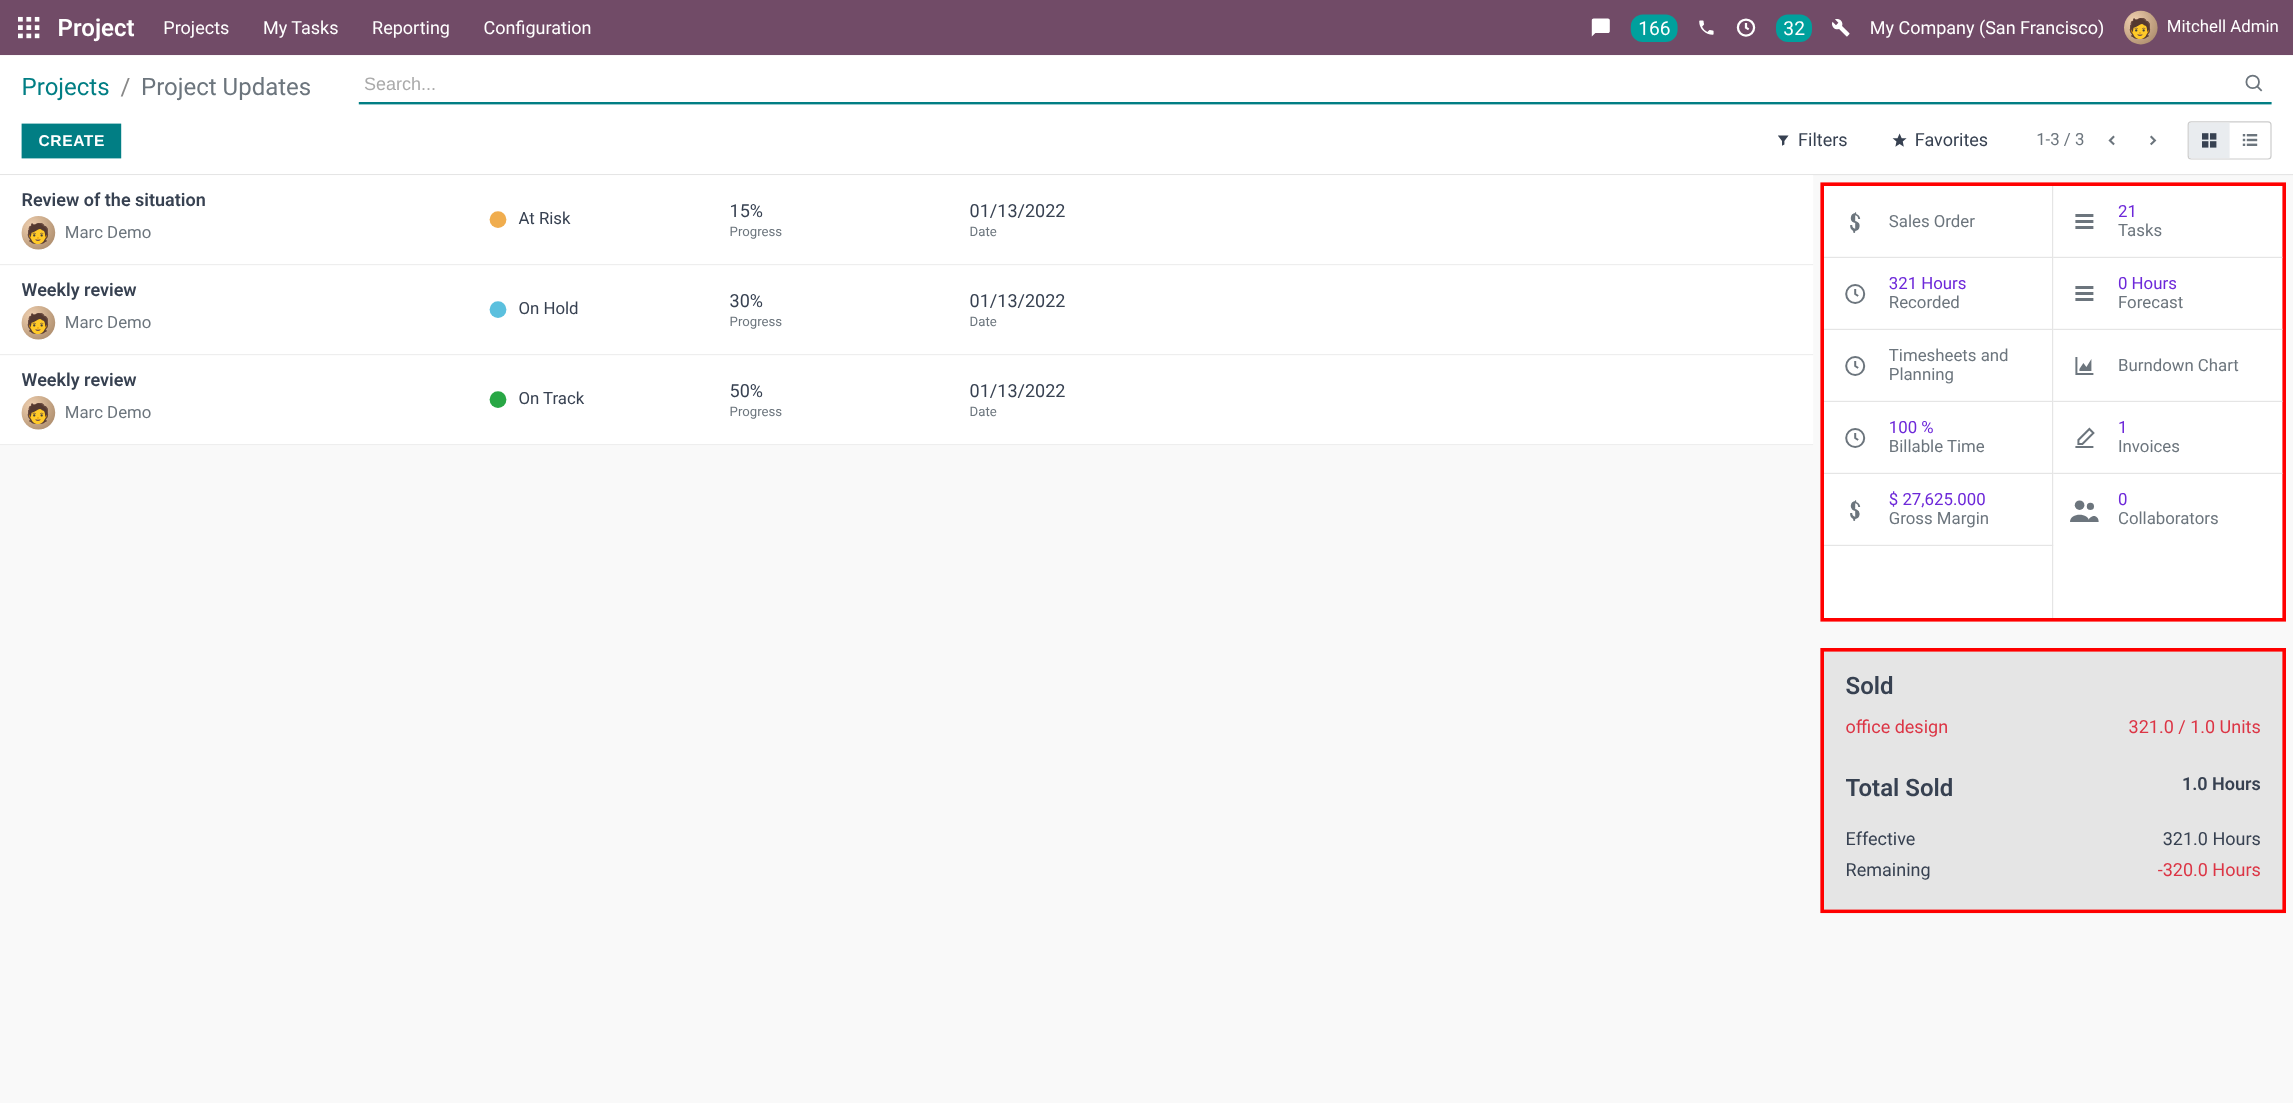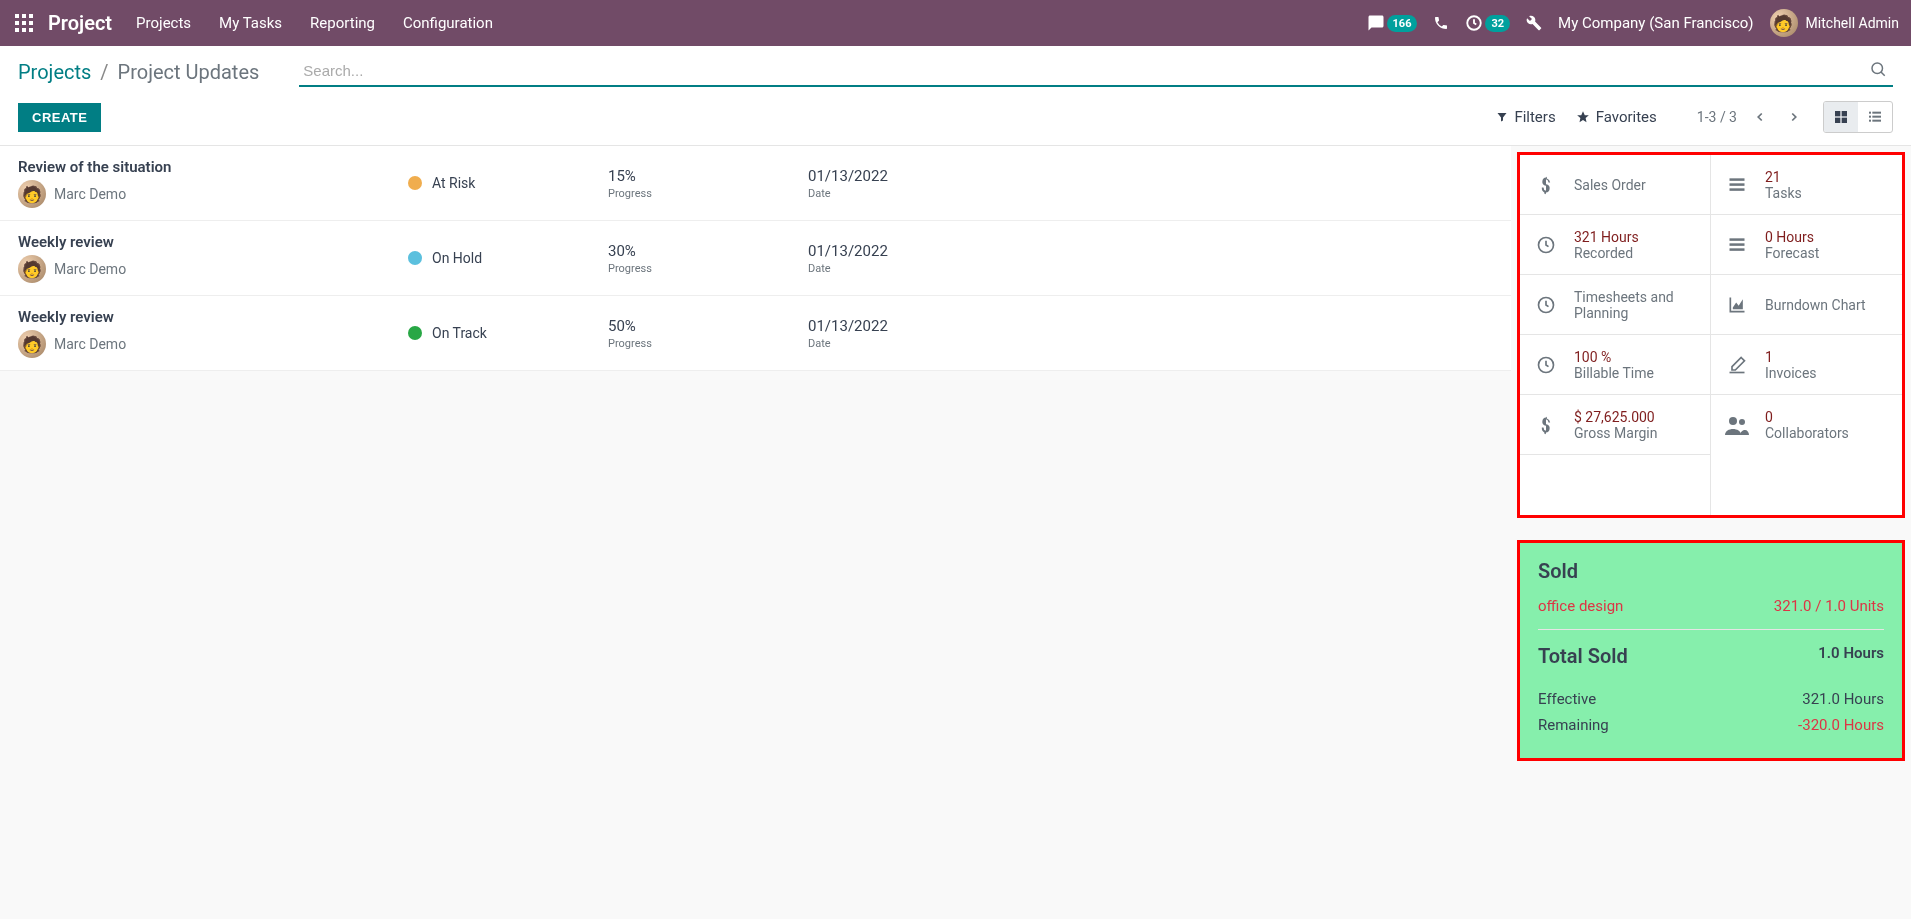--- a/index.html
+++ b/index.html
@@ -5,39 +5,39 @@
 * { box-sizing: border-box; margin: 0; padding: 0; }
 body { font-family: -apple-system, BlinkMacSystemFont, "Segoe UI", Roboto, sans-serif; font-size: 14px; color: #374151; background: #f9f9f9; width: 1911px; }
 .topbar { background: #714B67; color: #fff; height: 46px; display: flex; align-items: center; padding: 0 12px; }
 .apps-icon { width: 24px; height: 24px; display: inline-flex; align-items: center; justify-content: center; margin-right: 12px; cursor: pointer; }
 .brand { font-size: 20px; font-weight: 600; margin-right: 24px; }
 .nav-menu { display: flex; gap: 28px; }
 .nav-menu span { cursor: pointer; font-size: 15px; }
 .topbar-spacer { flex: 1; }
 .topbar-right { display: flex; align-items: center; gap: 16px; }
 .icon-badge { position: relative; display: inline-flex; align-items: center; cursor: pointer; }
-.badge { background: #00A09D; color: #fff; font-size: 11px; padding: 2px 6px; border-radius: 10px; margin-left: 2px; font-weight: 700; }
+.badge { background: #00A09D; color: #fff; font-size: 16px; padding: 2px 6px; border-radius: 10px; margin-left: 16px; font-weight: 400; }
 .company { font-size: 15px; cursor: pointer; }
 .user { display: flex; align-items: center; gap: 8px; cursor: pointer; }
 .avatar-sm { width: 28px; height: 28px; border-radius: 50%; background: radial-gradient(circle at 30% 30%, #f0d0b0, #a08060); display: inline-flex; align-items: center; justify-content: center; font-size: 16px; }
 
 .control-area { background: #fff; padding: 0px 0 0 0; border-bottom: 1px solid #e5e5e5; }
 .breadcrumb-row { display: flex; align-items: center; padding: 10px 18px 4px 18px; }
 .breadcrumb { font-size: 20px; }
 .breadcrumb a { color: #017E84; text-decoration: none; }
 .breadcrumb .sep { color: #888; margin: 0 4px; }
 .breadcrumb .current { color: #6c757d; }
 .search-area { flex: 1; margin-left: 40px; position: relative; }
 .search-input { width: 100%; border: none; border-bottom: 2px solid #017E84; padding: 6px 30px 6px 4px; font-size: 15px; outline: none; }
 .search-input::placeholder { color: #aaa; }
 .search-icon { position: absolute; right: 6px; top: 4px; color: #6c757d; }
 .toolbar-row { display: flex; align-items: center; padding: 10px 18px 12px 18px; }
 .btn-create { background: #017E84; color: #fff; border: none; padding: 7px 14px; font-weight: 600; font-size: 13px; cursor: pointer; letter-spacing: 0.5px; }
 .toolbar-spacer { flex: 1; }
-.filters-group { display: flex; gap: 20px; margin-right: 40px; }
+.filters-group { display: flex; gap: 36px; margin-right: 40px; }
 .filter-btn { display: inline-flex; align-items: center; gap: 6px; cursor: pointer; color: #374151; font-size: 15px; }
 .pager { display: flex; align-items: center; gap: 12px; color: #6c757d; }
 .pager-arrow { cursor: pointer; color: #6c757d; padding: 4px; }
 .view-switcher { display: flex; margin-left: 18px; border: 1px solid #ccc; border-radius: 3px; overflow: hidden; }
 .view-btn { width: 34px; height: 30px; display: inline-flex; align-items: center; justify-content: center; cursor: pointer; color: #6c757d; }
 .view-btn.active { background: #e9ecef; }
 
 .body-area { display: flex; align-items: flex-start; }
 .updates-list { flex: 1; background: #fff; }
 .update-row { display: flex; align-items: center; padding: 12px 18px; border-bottom: 1px solid #eee; cursor: pointer; }
@@ -51,24 +51,24 @@
 .field-lbl { color: #6c757d; font-size: 11px; margin-top: 2px; }
 
 .side-panel { width: 388px; margin: 6px 6px 0 6px; }
 .stat-box { border: 3px solid #ff0000; background: #fff; margin-bottom: 22px; }
 .stat-grid { display: grid; grid-template-columns: 1fr 1fr; }
 .stat-cell { border-right: 1px solid #e5e5e5; border-bottom: 1px solid #e5e5e5; padding: 12px 12px; display: flex; align-items: center; gap: 14px; cursor: pointer; min-height: 60px; }
 .stat-cell:nth-child(2n) { border-right: none; }
 .stat-cell:nth-last-child(-n+2) { border-bottom: none; }
 .stat-icon { color: #6c757d; flex-shrink: 0; width: 28px; display: flex; justify-content: center; }
 .stat-text { display: flex; flex-direction: column; }
-.stat-val { color: #7f1d1d; font-size: 14px; }
+.stat-val { color: #6d28d9; font-size: 14px; }
 .stat-lbl { color: #6c757d; font-size: 14px; }
 
-.sold-box { border: 3px solid #ff0000; background: #86efac; padding: 16px 18px; }
+.sold-box { border: 3px solid #ff0000; background: #e5e5e5; padding: 16px 18px; }
 .sold-h { font-size: 20px; font-weight: 600; color: #374151; margin-bottom: 14px; }
 .sold-row { display: flex; justify-content: space-between; font-size: 15px; margin-bottom: 8px; }
 .sold-row.red { color: #dc3545; }
 .sold-divider { border-top: 1px solid #e5e5e5; margin: 14px 0; }
 .neg { color: #dc3545; }
 svg { display: block; }
 </style>
 </head>
 <body>
 

